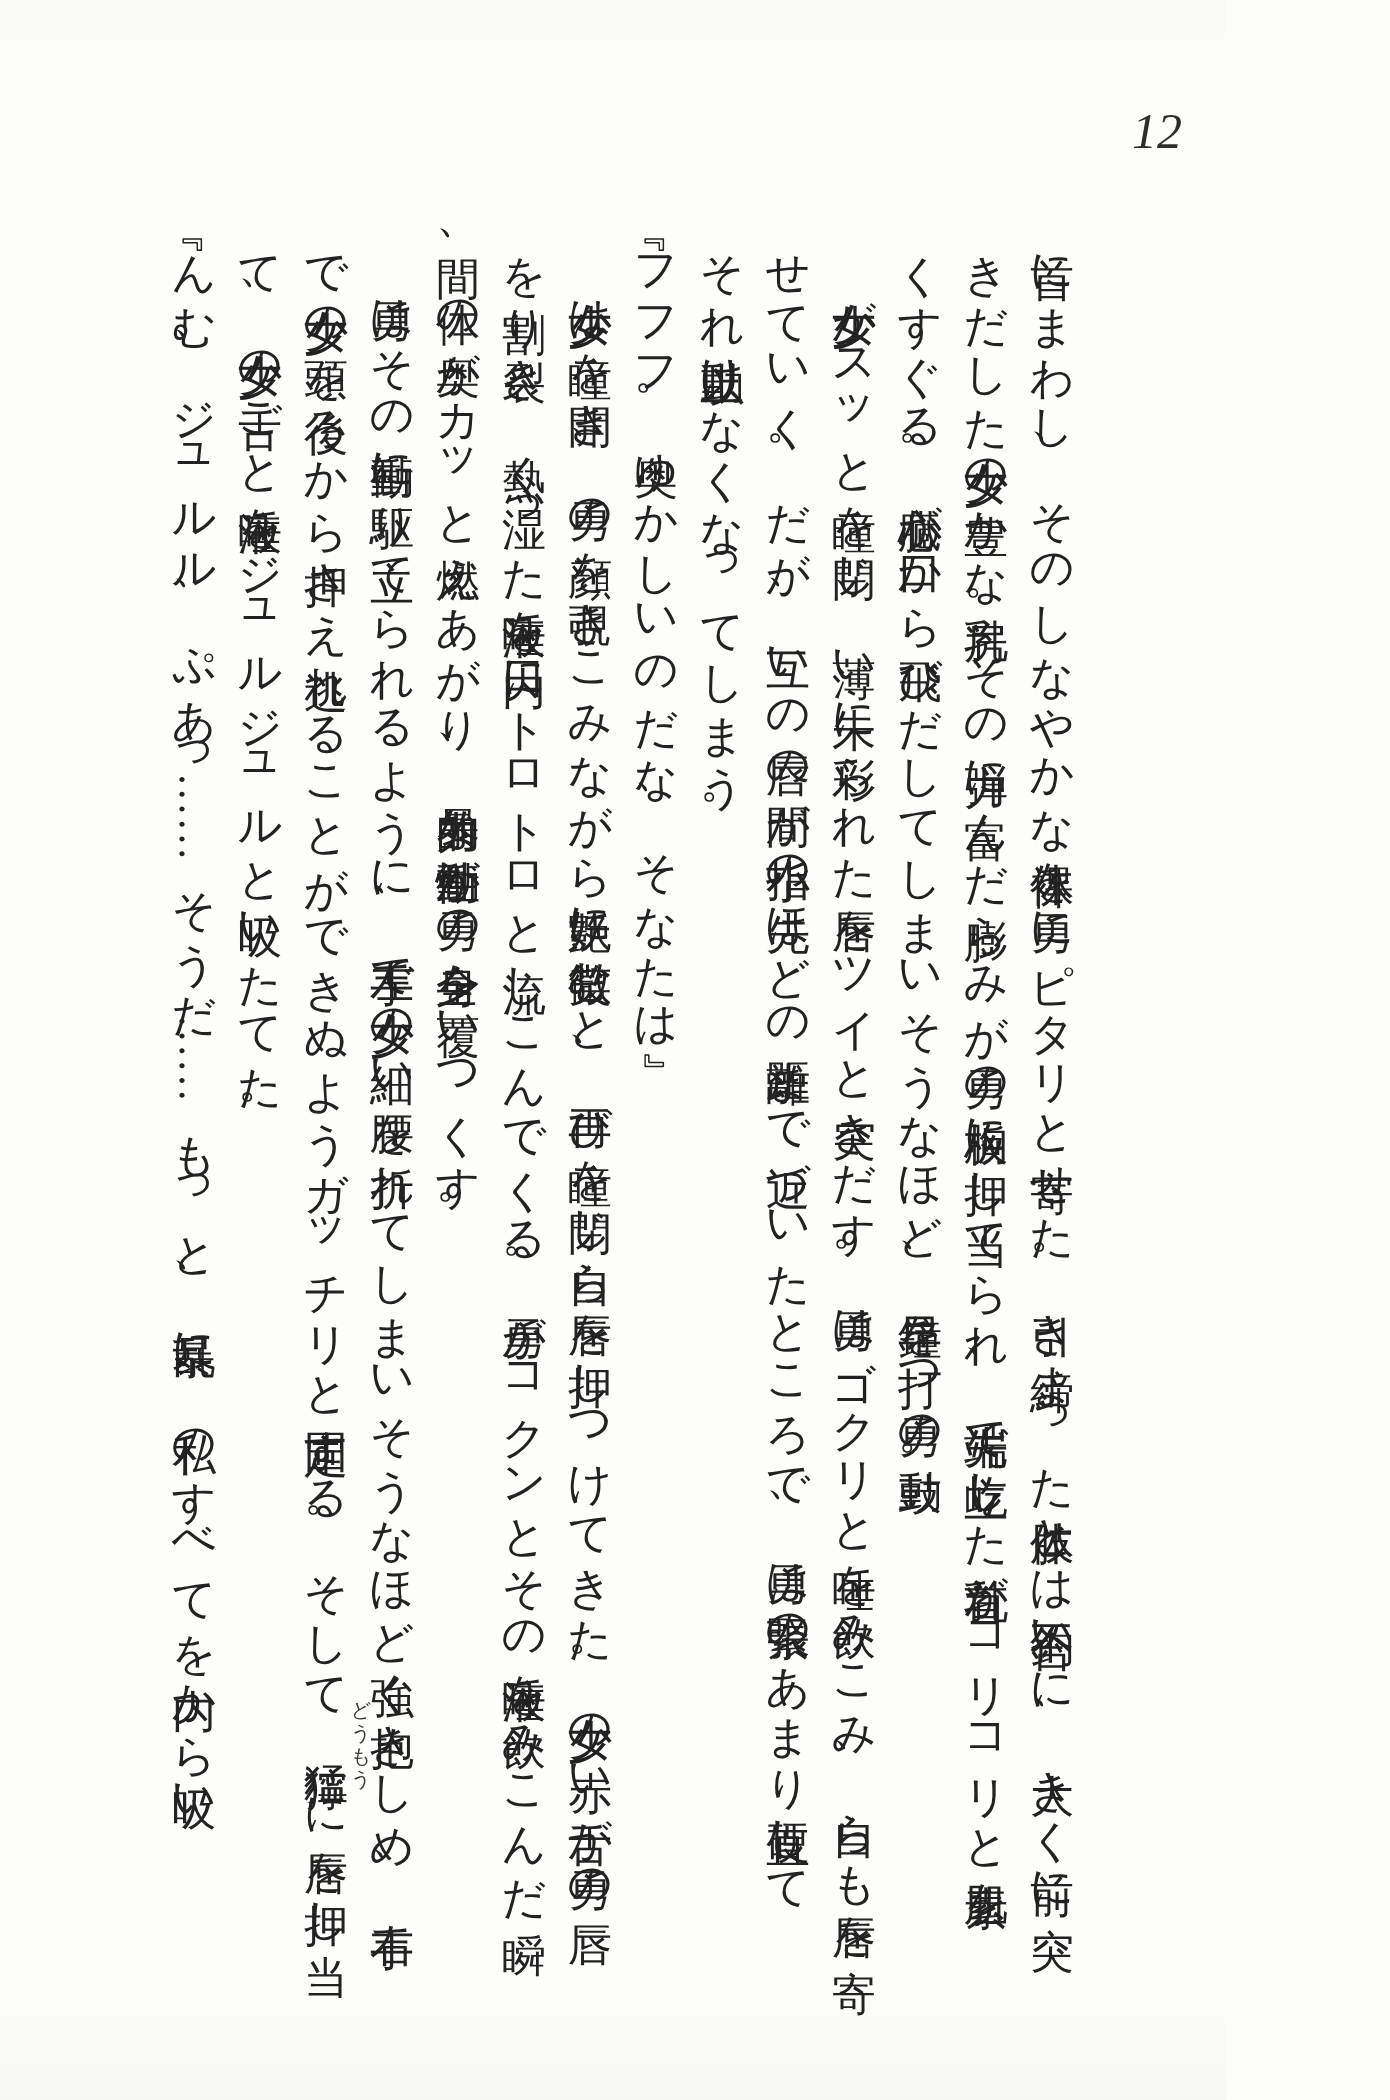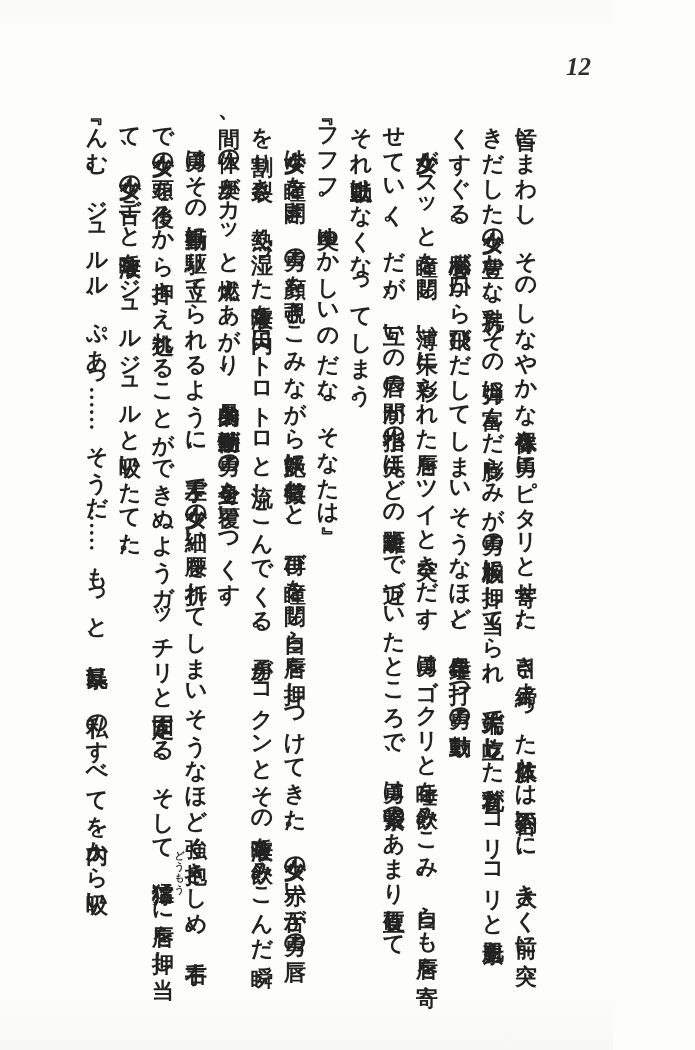--- a/index.html
+++ b/index.html
@@ -8,21 +8,20 @@
   }
   html,body{margin:0;padding:0;}
   body{
     width:695px;height:1050px;overflow:hidden;
     background:var(--paper);
     font-family:"Liberation Serif","DejaVu Serif",serif;
   }
   .page{
     position:relative;width:613px;height:1050px;
     background:linear-gradient(180deg,#f9f9f6 0%, #fdfdfb 4%, #fdfdfb 94%, #f7f7f4 100%);
-    font-weight:bold;
   }
   .page-number{
     position:absolute;top:53px;left:566px;
     font-style:italic;font-size:25px;color:#2e2e2e;
     font-family:"Liberation Serif","DejaVu Serif",serif;
   }
   .page-body{
     position:absolute;top:112px;right:70px;height:858px;
     writing-mode:vertical-rl;text-orientation:mixed;
     font-size:22px;line-height:33px;letter-spacing:0.3px;

